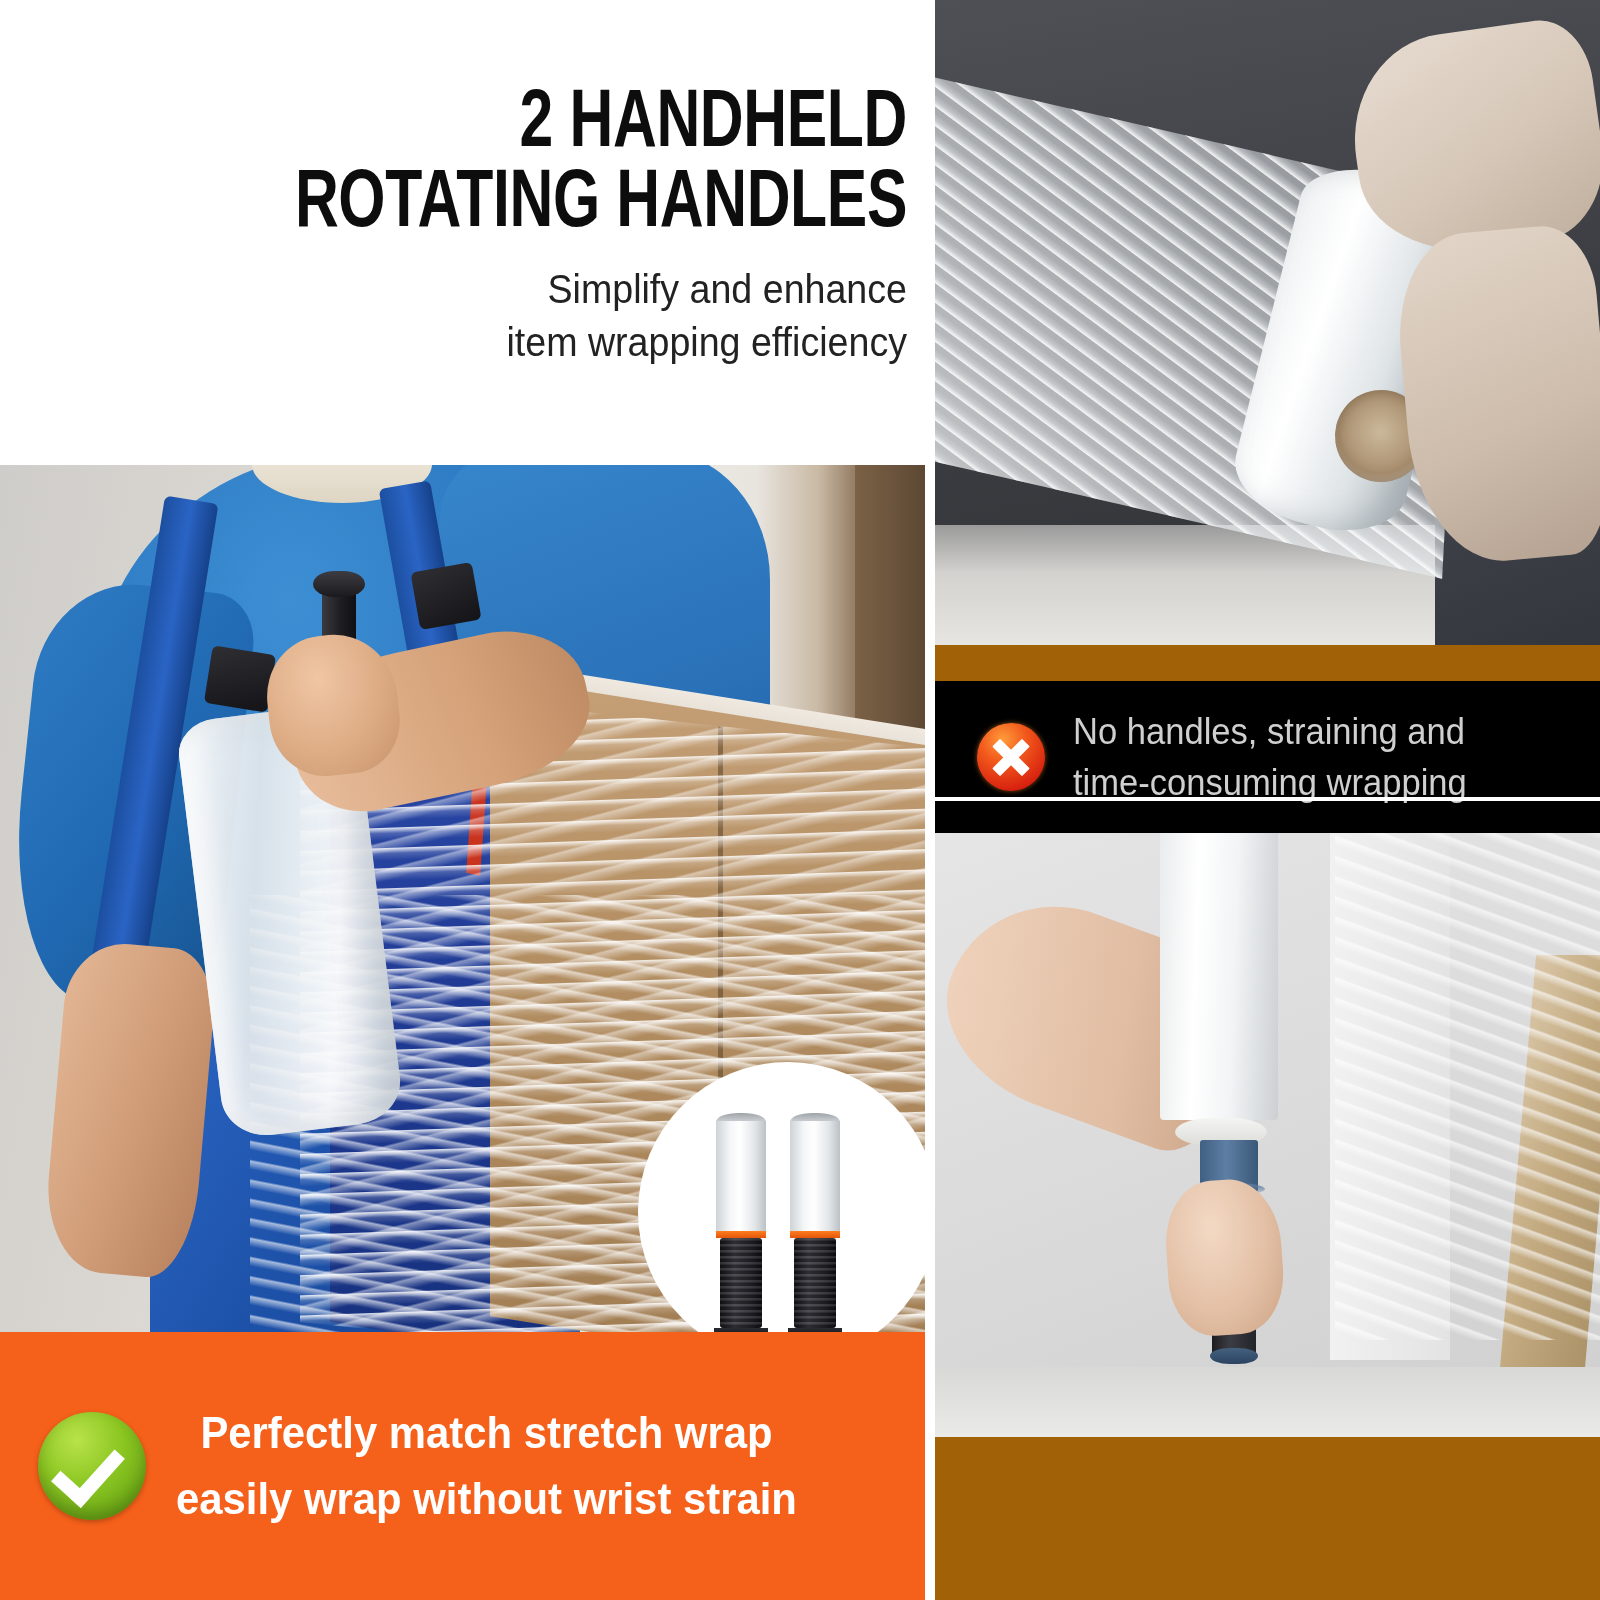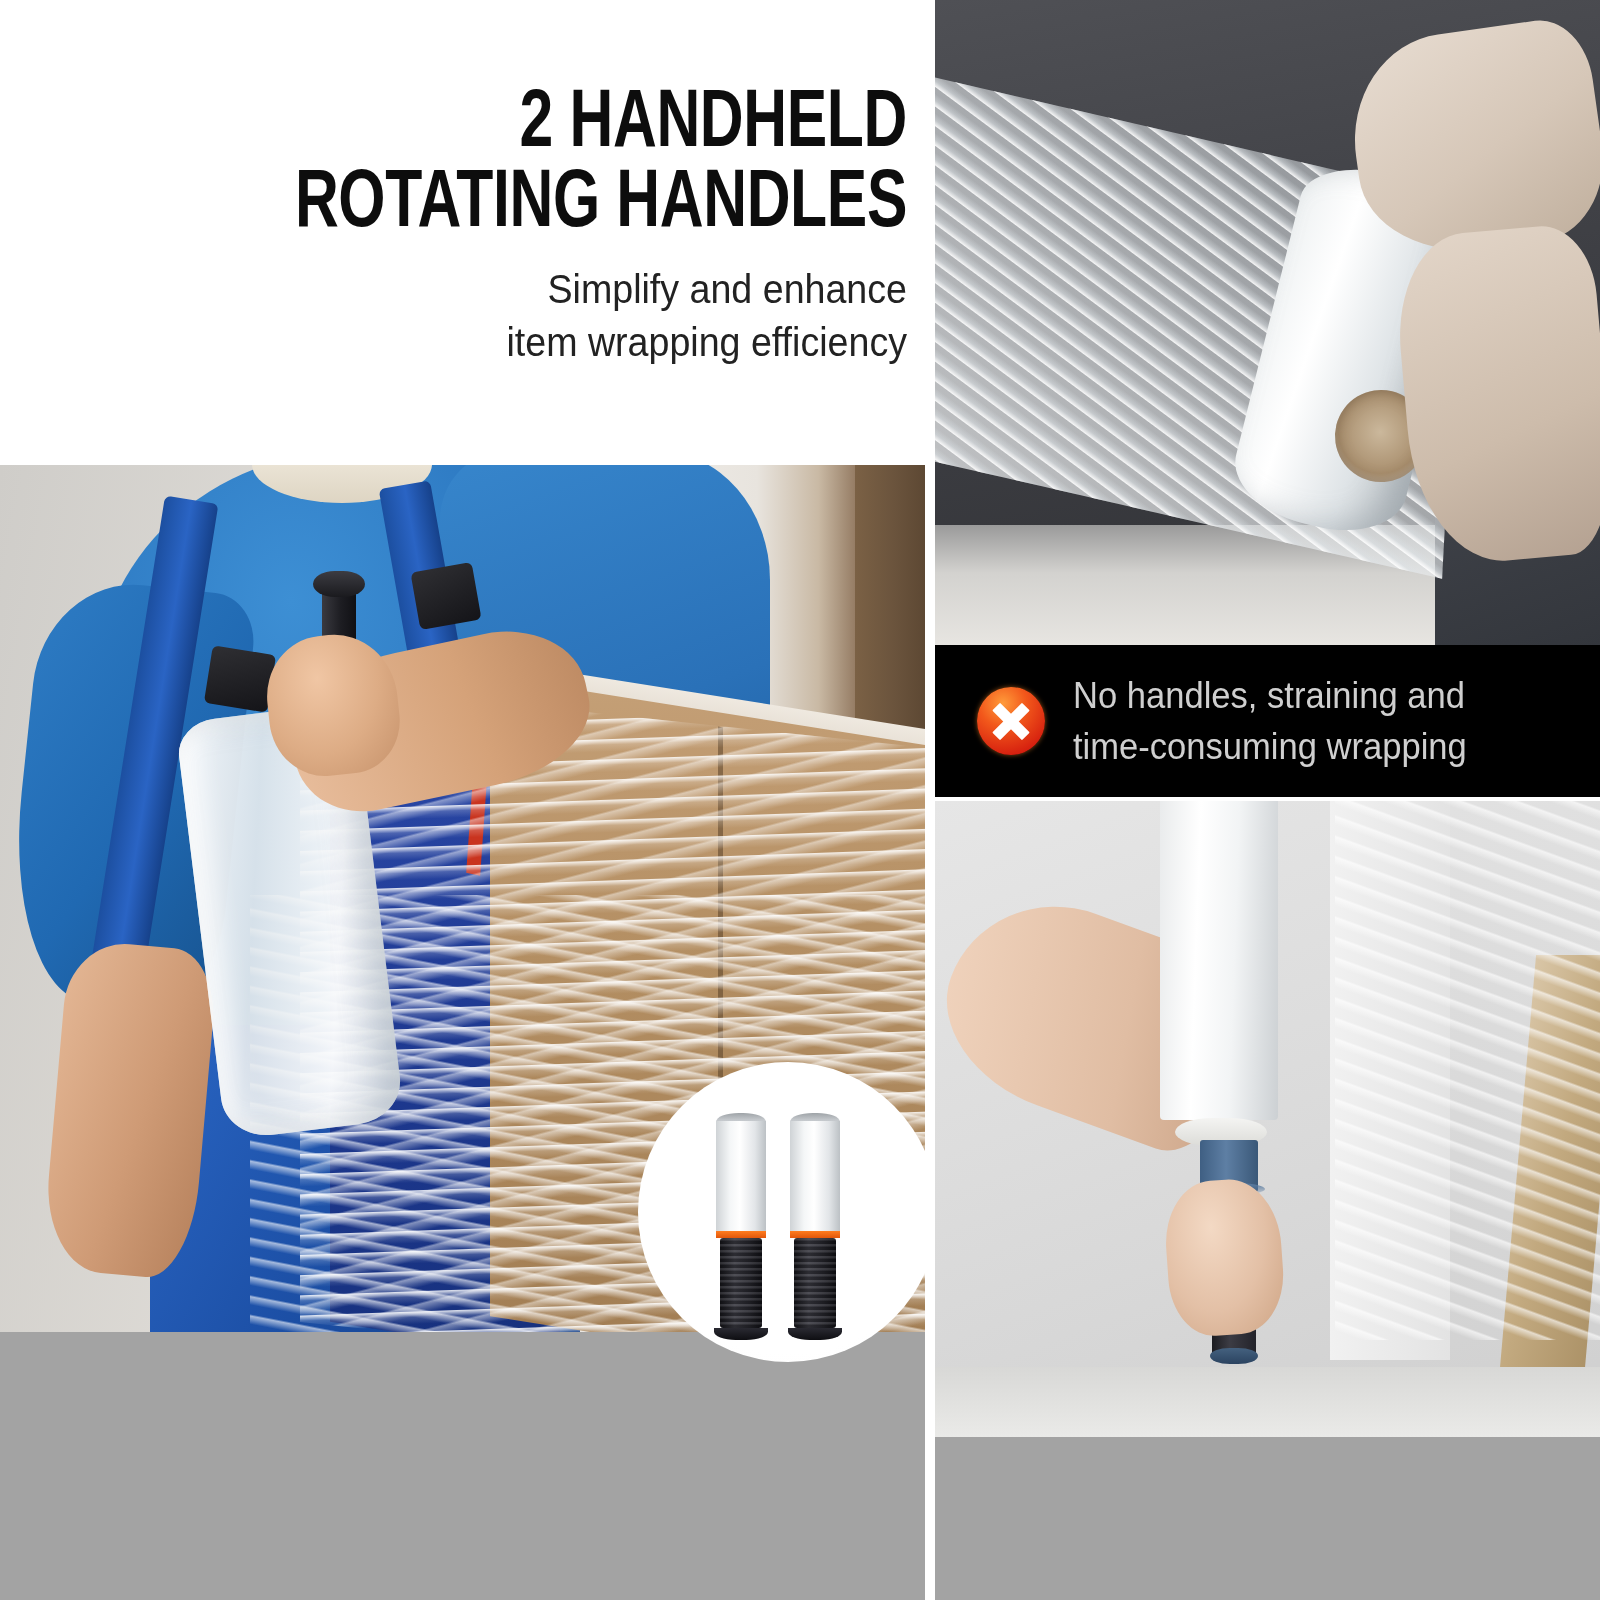--- a/index.html
+++ b/index.html
@@ -11,21 +11,21 @@
     width: 1600px;
     height: 1600px;
     font-family: "Liberation Sans", sans-serif;
     overflow: hidden;
   }
 
   #infographic {
     position: relative;
     width: 1600px;
     height: 1600px;
-    background: #a3a3a3;
+    background: #a16207;
     overflow: hidden;
   }
 
   
   .left-col {
     position: absolute;
     left: 0; top: 0;
     width: 925px; height: 1600px;
     overflow: hidden;
   }
@@ -448,20 +448,21 @@
 
   
   .caption-bar {
     position: absolute;
     left: 0;
     width: 665px;
     background: #000000;
     display: flex;
     align-items: center;
     z-index: 5;
+    margin-top: 36px;
   }
   .caption-top { top: 645px; height: 152px; }
   .caption-bottom { top: 1437px; height: 163px; }
 
   .x-badge {
     flex: 0 0 auto;
     margin-left: 42px;
     width: 68px; height: 68px;
     border-radius: 50%;
     background: radial-gradient(circle at 38% 24%, #ff9b3a 0%, #f2581b 35%, #d6200f 78%, #9e1708 100%);
@@ -663,20 +664,27 @@
       </div>
       <div class="handle-unit h2">
         <div class="hu-cap"></div>
         <div class="hu-tube"></div>
         <div class="hu-ring"></div>
         <div class="hu-grip"></div>
         <div class="hu-base"></div>
       </div>
     </div>
 
+    <div class="orange-banner">
+      <div class="check-badge"></div>
+      <div class="banner-text">
+        <span>Perfectly match stretch wrap</span>
+        <span>easily wrap without wrist strain</span>
+      </div>
+    </div>
   </div>
 
   <div class="right-col">
 
     <div class="rt-photo">
       <div class="rt-floor"></div>
       <div class="rt-trouser"></div>
       <div class="rt-sheet"></div>
       <div class="rt-roll"></div>
       <div class="rt-roll-core"></div>

